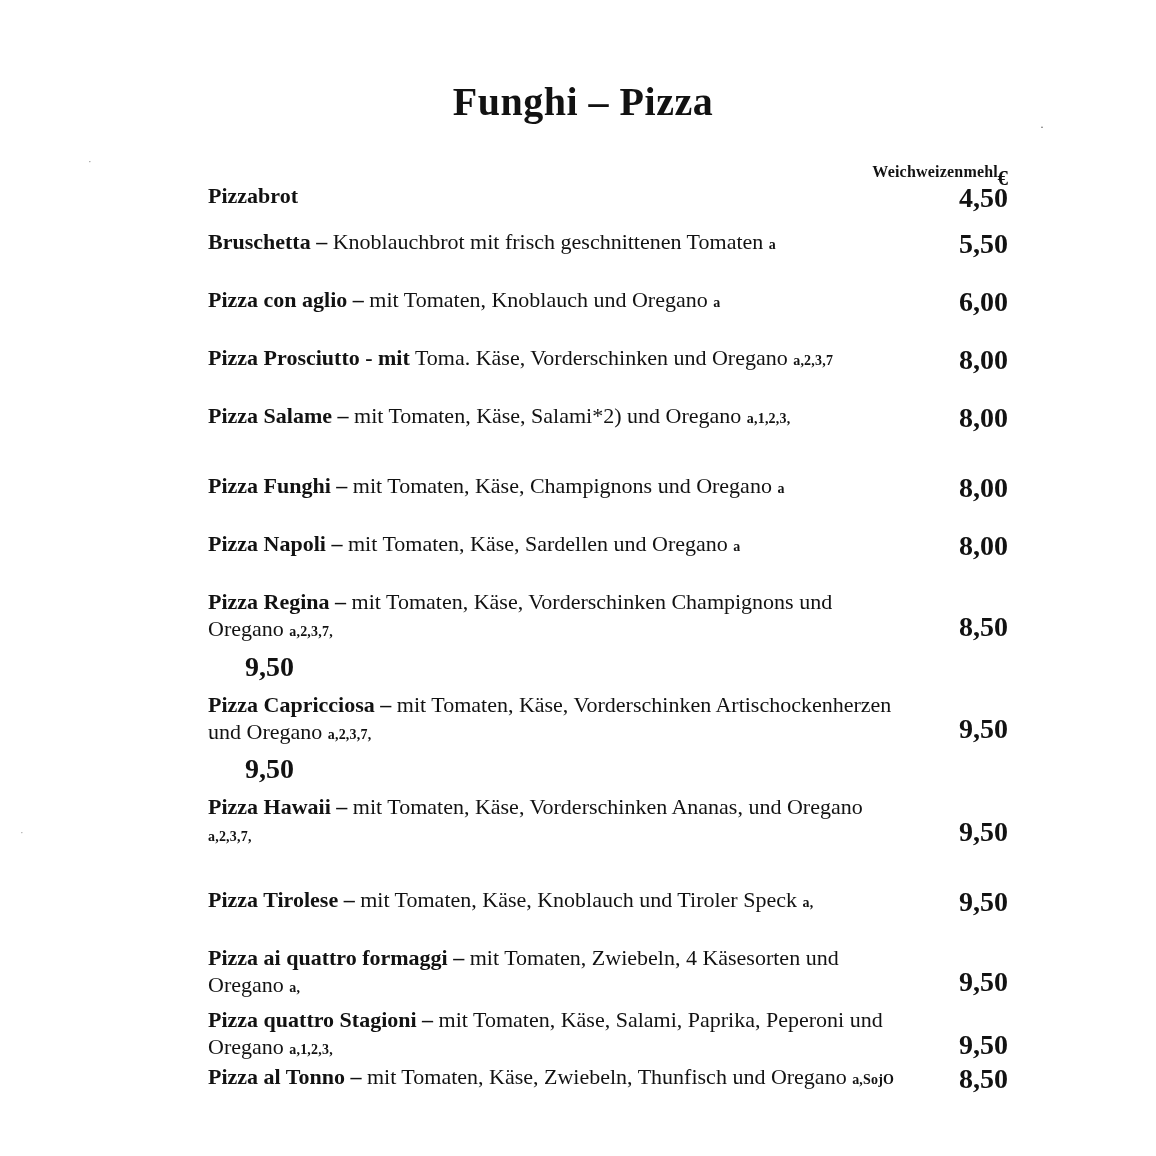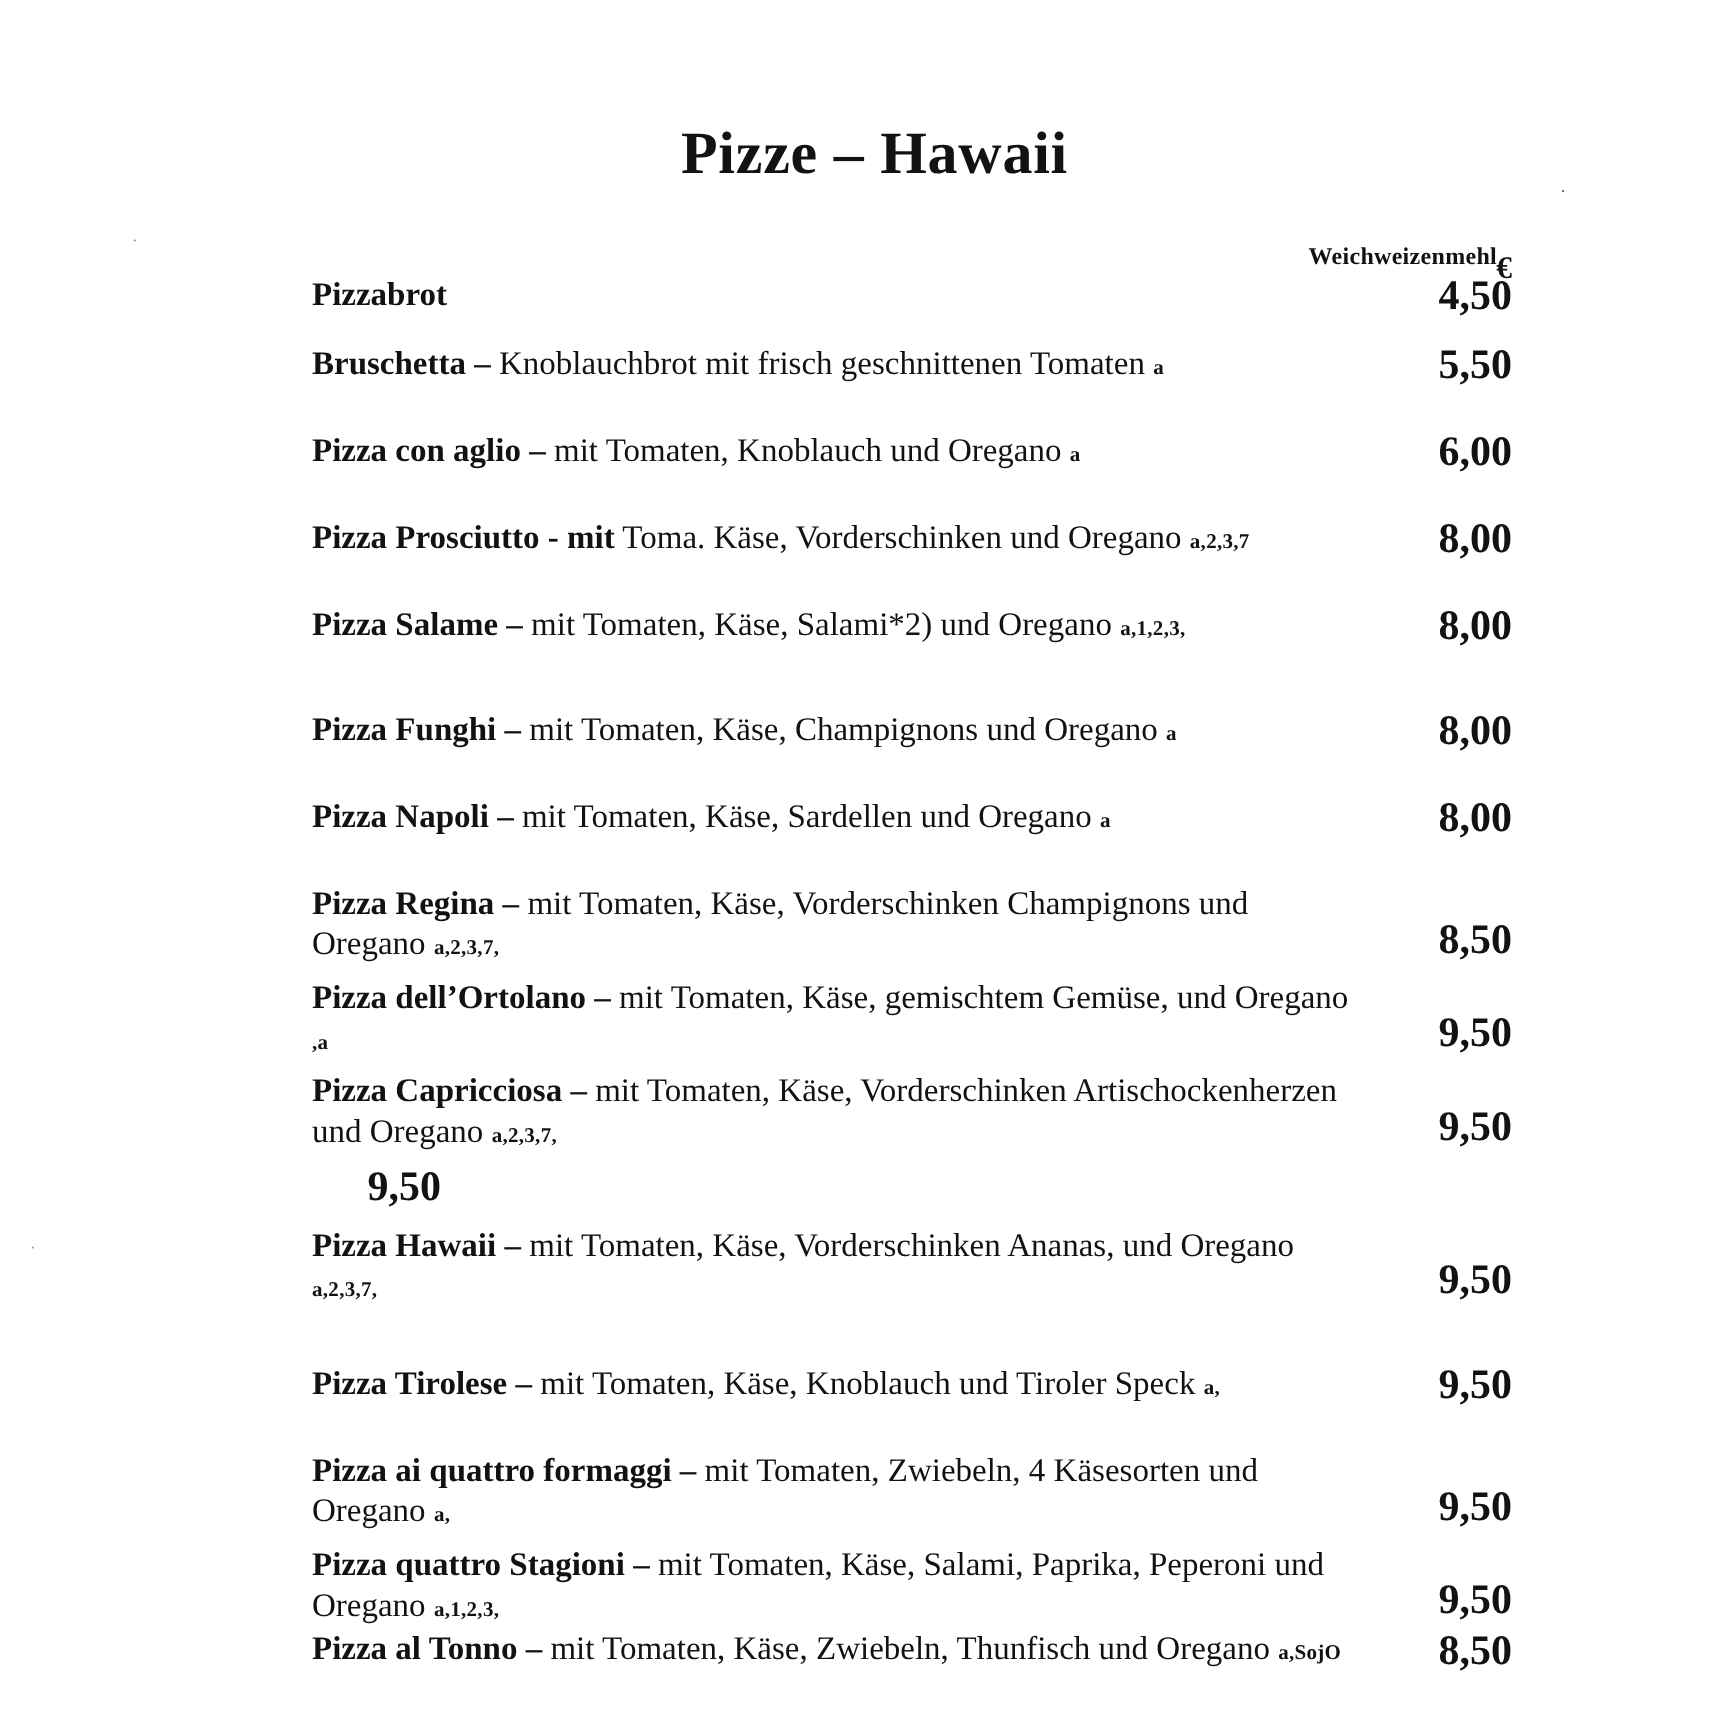--- a/index.html
+++ b/index.html
@@ -121,21 +121,21 @@
   .gap-sm { margin-bottom: 8px; }
   .gap-xs { margin-bottom: 2px; }
 
   .price-low { align-self: flex-end; }
 </style>
 </head>
 <body>
 
 <div class="page">
 
-  <div class="title">Pizze – Hawaii</div>
+  <div class="title">Funghi – Pizza</div>
 
   <div class="flour-note">Weichweizenmehl</div>
   <div class="euro">€</div>
 
   <div class="speck">·</div>
   <div class="speck2">·</div>
   <div class="speck3">·</div>
 
   <div class="menu">
 
@@ -198,24 +198,20 @@
 
     <div class="item gap-sm">
       <div class="desc">
         <span class="name">Pizza Regina –</span><span class="rest"> mit Tomaten, Käse, Vorderschinken Champignons und Oregano</span>
         <span class="allerg">a,2,3,7,</span>
       </div>
       <div class="price price-low">8,50</div>
     </div>
 
     <div class="item gap-sm">
-      <div class="desc">
-        <span class="name">Pizza dell’Ortolano –</span><span class="rest"> mit Tomaten, Käse, gemischtem Gemüse, und Oregano</span>
-        <span class="allerg">,a</span>
-      </div>
       <div class="price price-low">9,50</div>
     </div>
 
     <div class="item gap-sm">
       <div class="desc">
         <span class="name">Pizza Capricciosa –</span><span class="rest"> mit Tomaten, Käse, Vorderschinken Artischockenherzen und Oregano</span>
         <span class="allerg">a,2,3,7,</span>
       </div>
       <div class="price price-low">9,50</div>
     </div>

